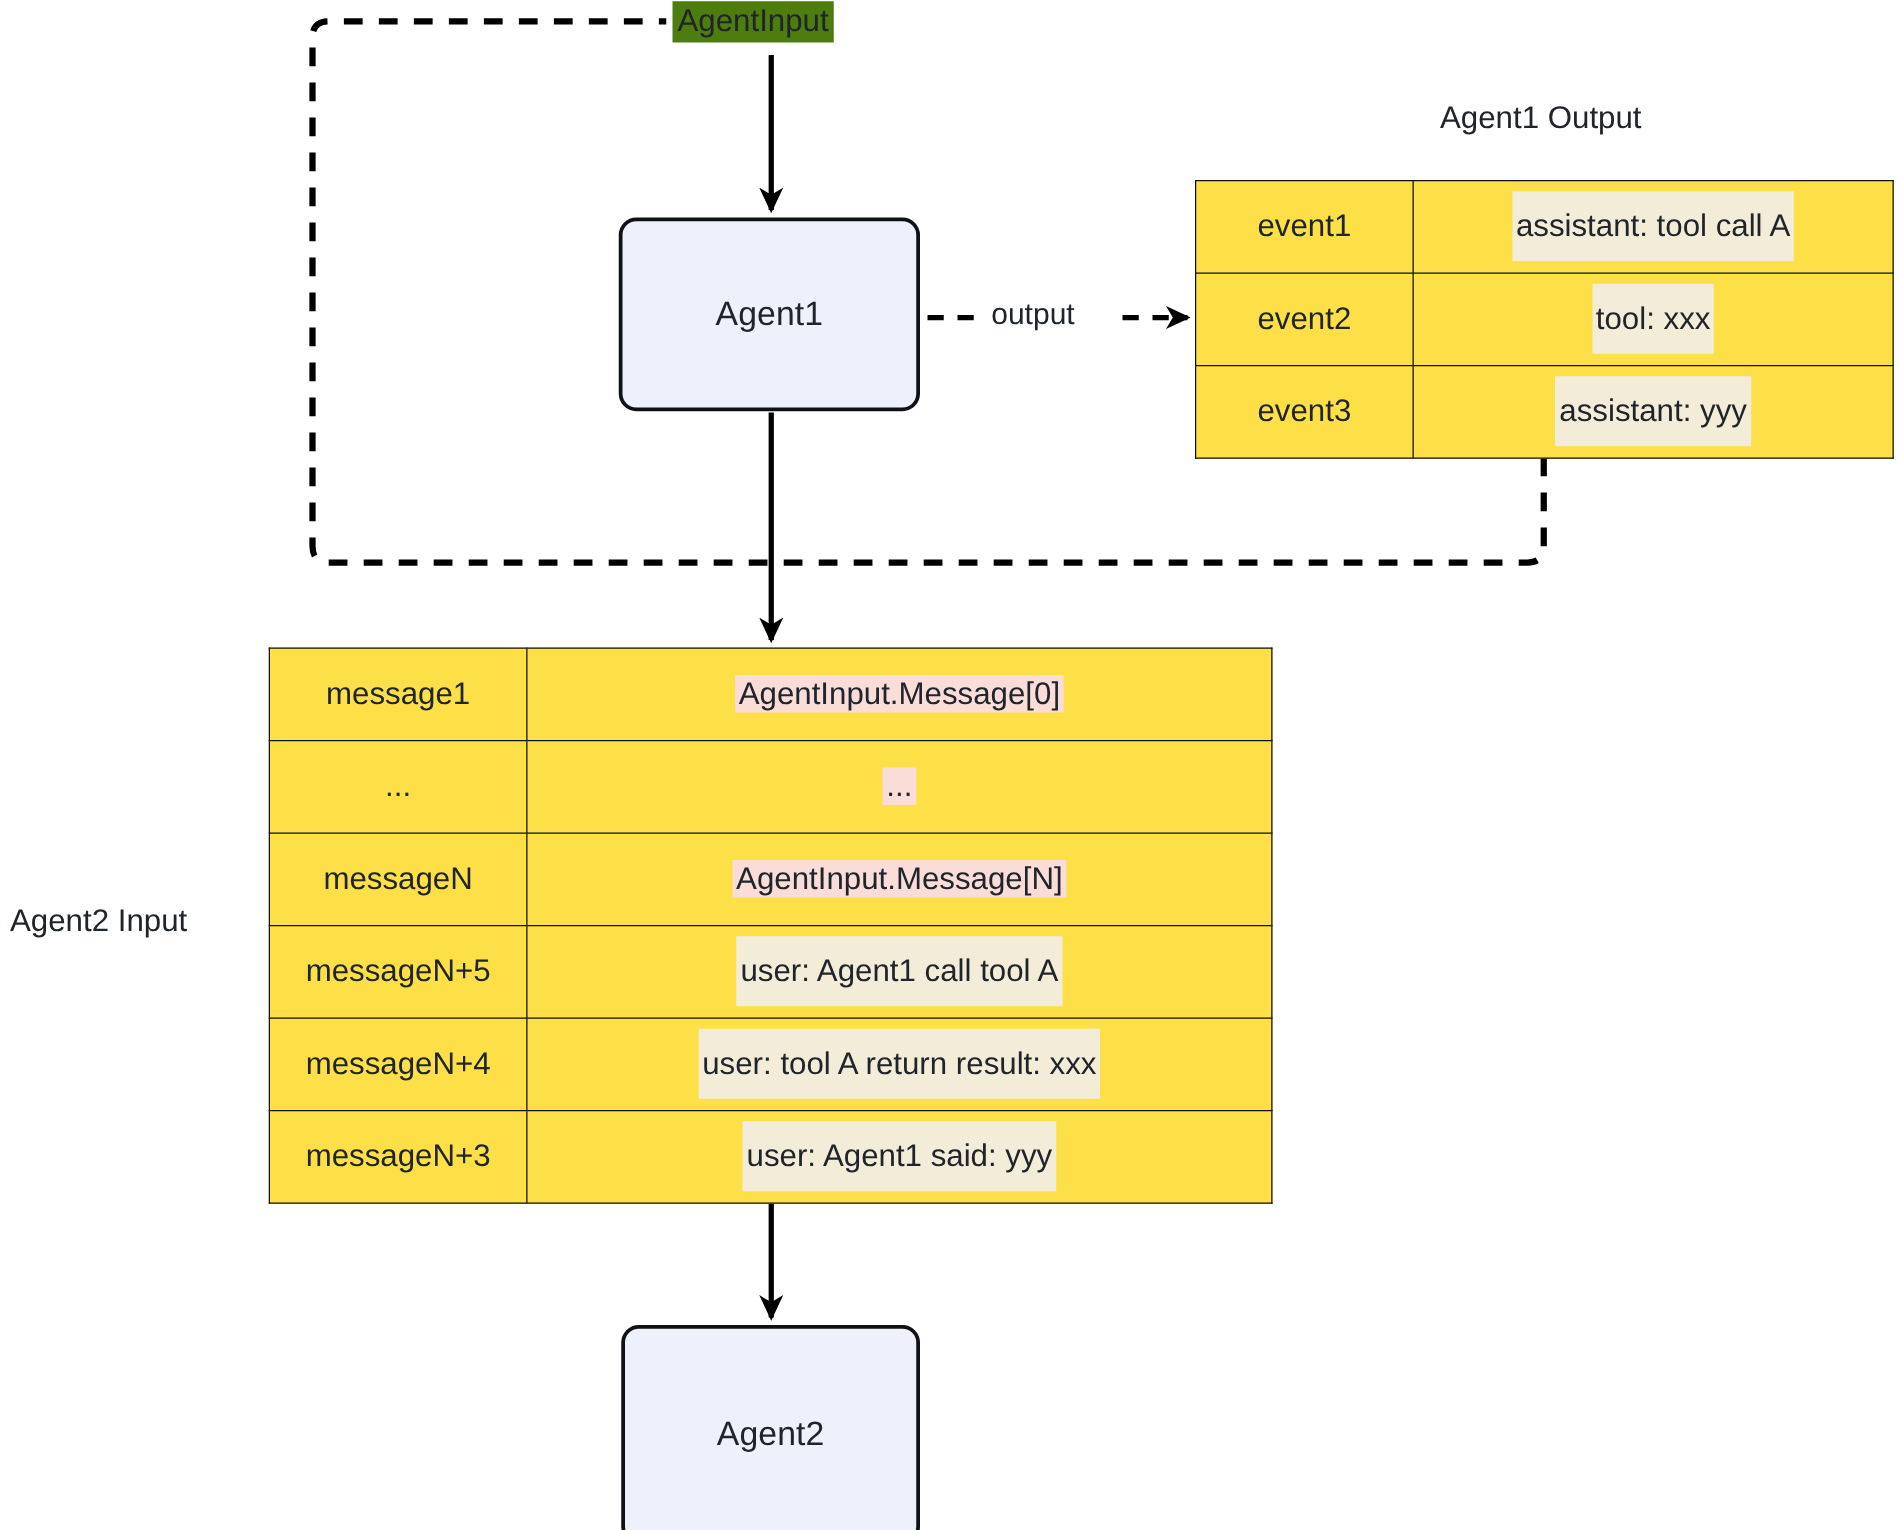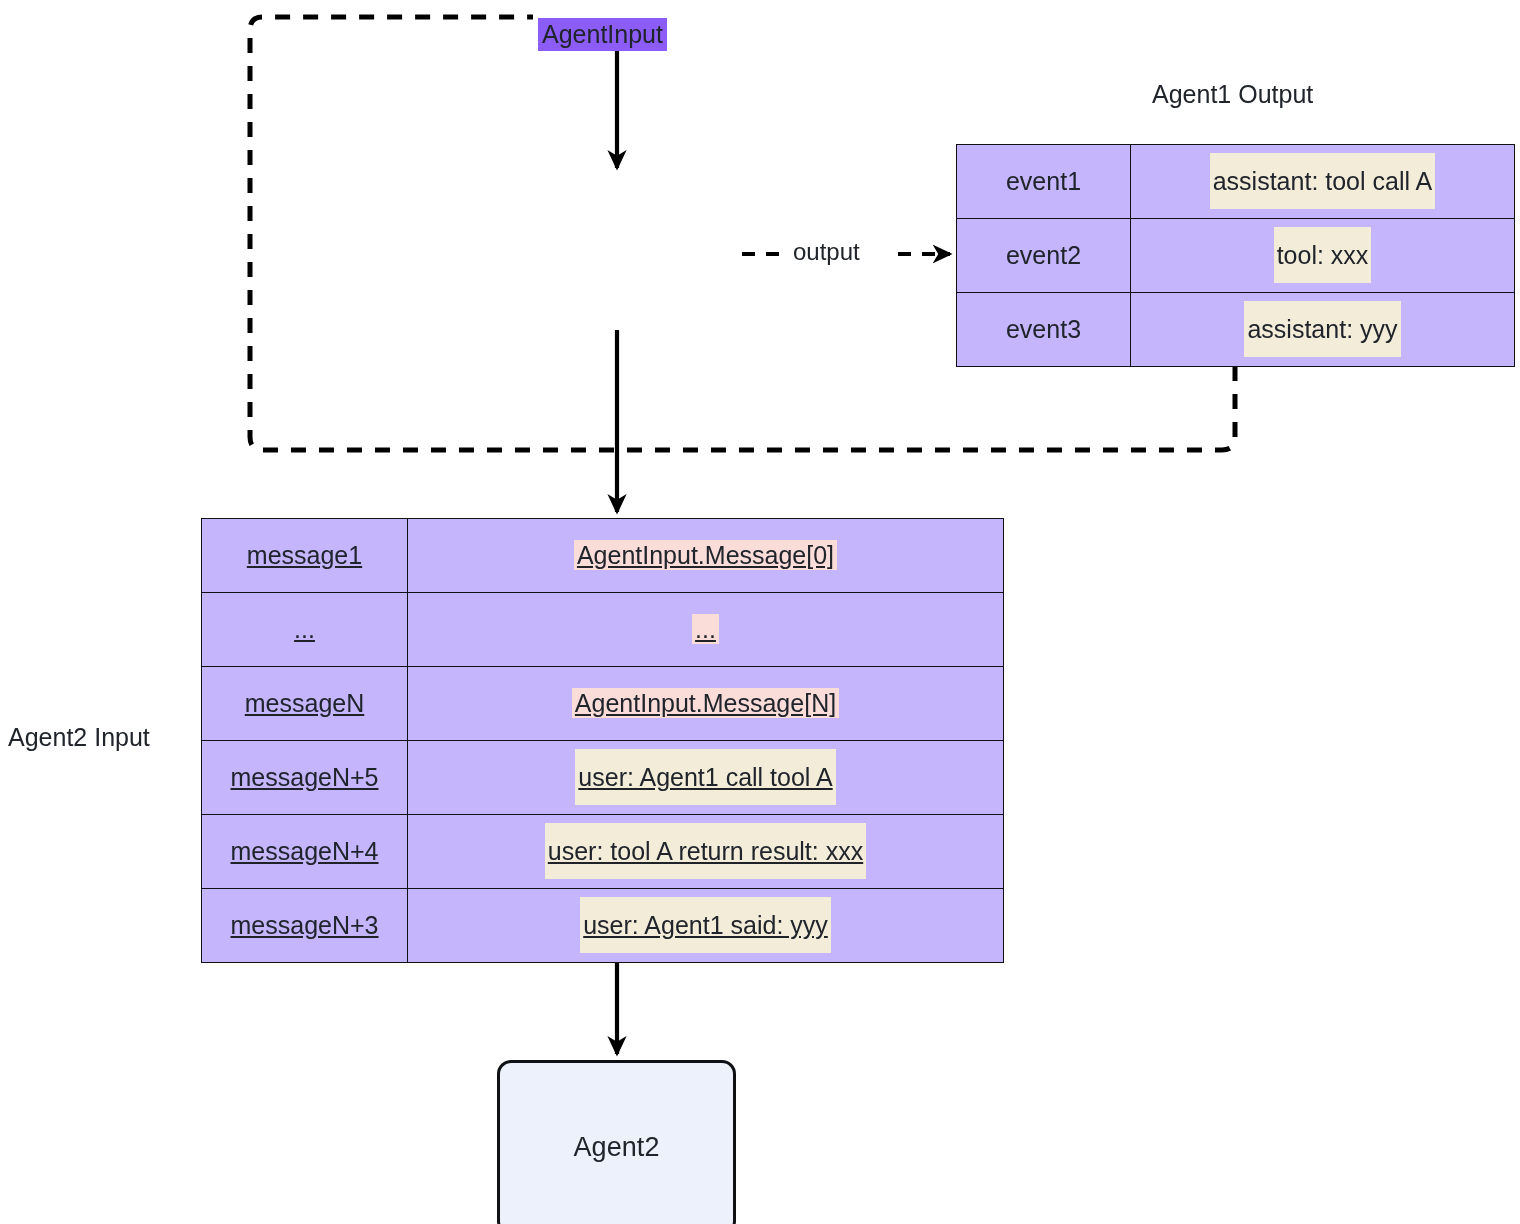--- a/index.html
+++ b/index.html
@@ -45,50 +45,50 @@
   #agent2-node { left: 497px; top: 1060px; width: 239px; height: 175px; }
 
   
   .free-label {
     position: absolute;
     font-size: 25px;
     color: #20242b;
     white-space: nowrap;
   }
   #agent-input-label {
-    left: 538px; top: 18px;
-    background: #8b5cf6;
+    left: 538px; top: 1px;
+    background: #4d7c0f;
     padding: 2px 4px;
   }
   #agent1-output-title { left: 1152px; top: 80px; }
   #agent2-input-title  { left: 8px;  top: 723px; }
   #output-edge-label   { left: 793px; top: 238px; font-size: 24px; }
 
   
   .diagram-table {
     position: absolute;
     border-collapse: collapse;
     table-layout: fixed;
-    background: #c4b5fd;
+    background: #fde047;
   }
   .diagram-table td {
     border: 1.6px solid #0f1115;
     height: 73px;
     text-align: center;
     vertical-align: middle;
     font-size: 25px;
     color: #20242b;
     padding: 0 6px;
     white-space: nowrap;
   }
   #agent1-output-table { left: 956px; top: 144px; width: 558px; }
   #agent1-output-table .col-key { width: 174px; }
   #agent1-output-table .col-val { width: 384px; }
 
-  #agent2-input-table { left: 201px; top: 518px; width: 802px; text-decoration: underline; }
+  #agent2-input-table { left: 215px; top: 518px; width: 802px; }
   #agent2-input-table .col-key { width: 206px; }
   #agent2-input-table .col-val { width: 596px; }
 
   .hl-beige { background: #f3ecd9; padding: 14px 3px; }
   .hl-pink  { background: #fadcd9; padding: 1px 3px; }
 </style>
 </head>
 <body>
 
 <div id="canvas">
@@ -126,20 +126,23 @@
   </svg>
 
   <div class="free-label" id="agent-input-label">AgentInput</div>
 
   <div class="free-label" id="agent1-output-title">Agent1 Output</div>
 
   <div class="free-label" id="agent2-input-title">Agent2 Input</div>
 
   <div class="free-label" id="output-edge-label">output</div>
 
+  <div class="agent-node" id="agent1-node">
+    <span>Agent1</span>
+  </div>
 
   <div class="agent-node" id="agent2-node">
     <span>Agent2</span>
   </div>
 
   <table class="diagram-table" id="agent1-output-table">
     <colgroup>
       <col class="col-key">
       <col class="col-val">
     </colgroup>

